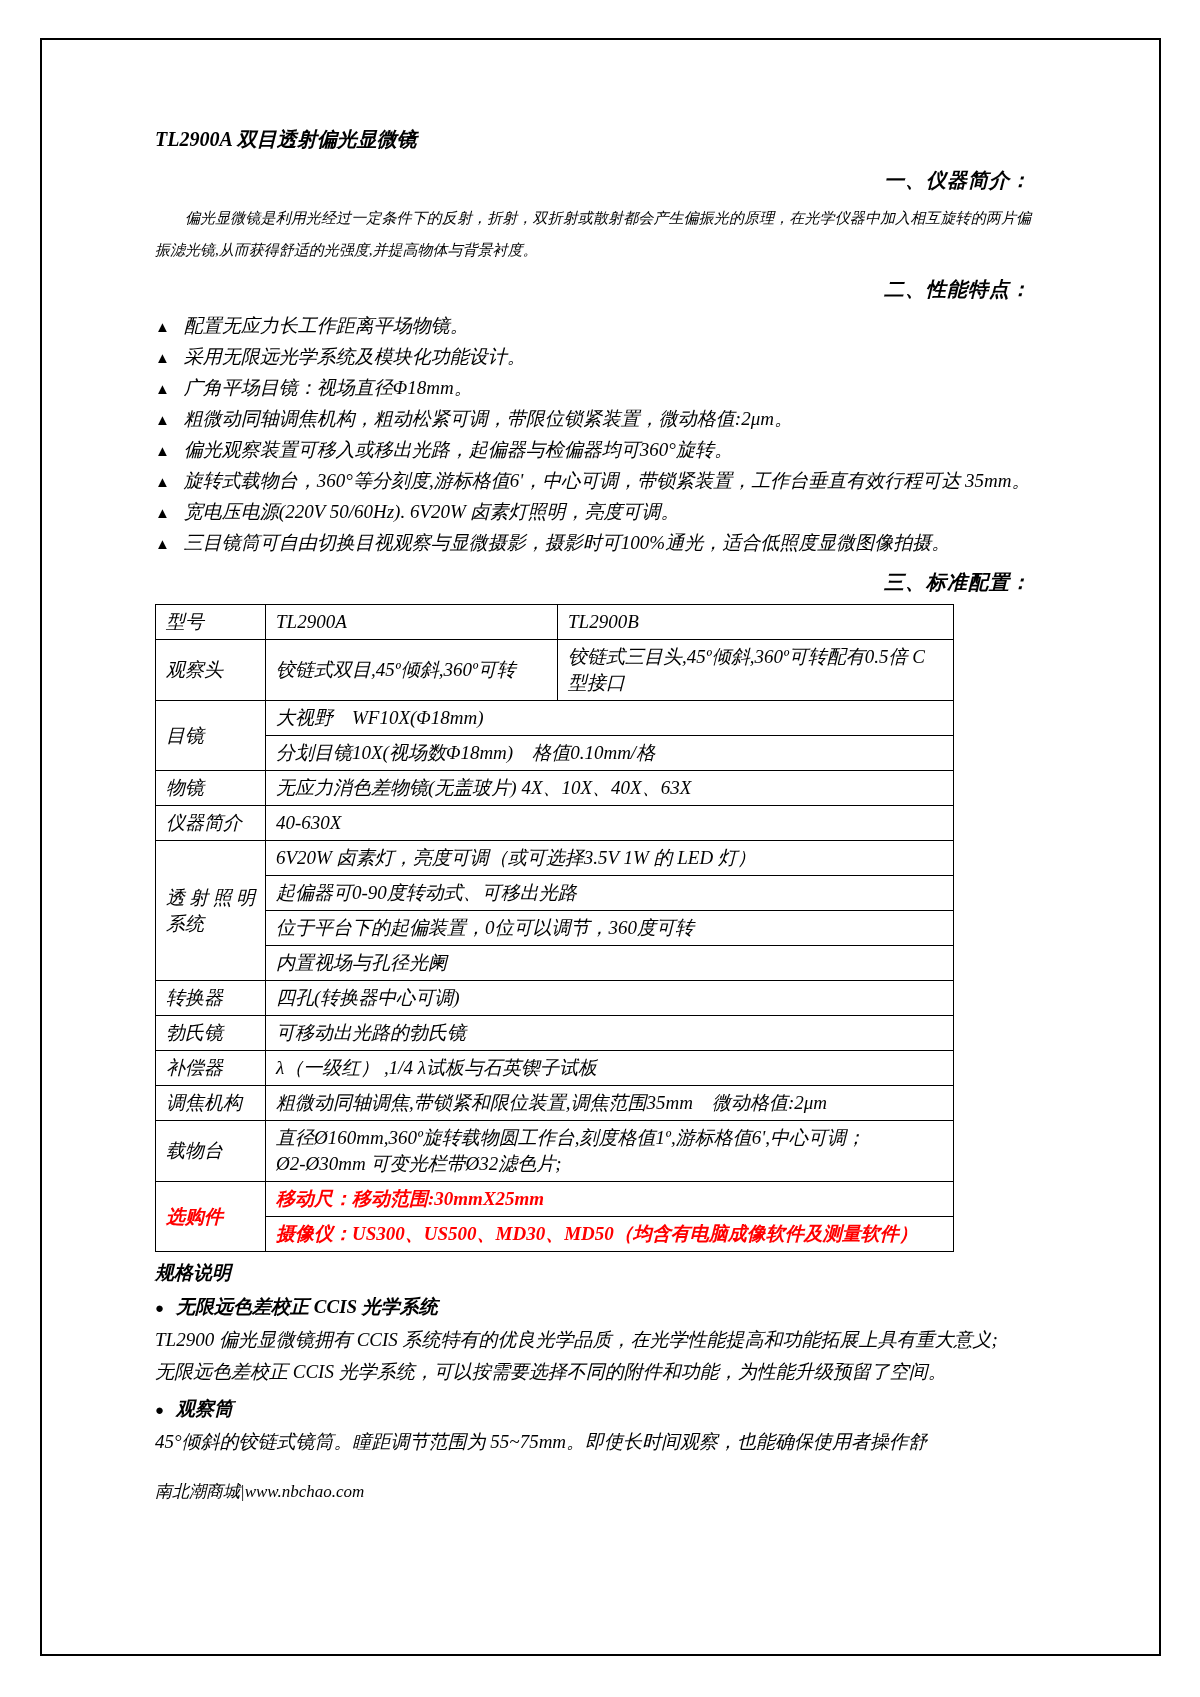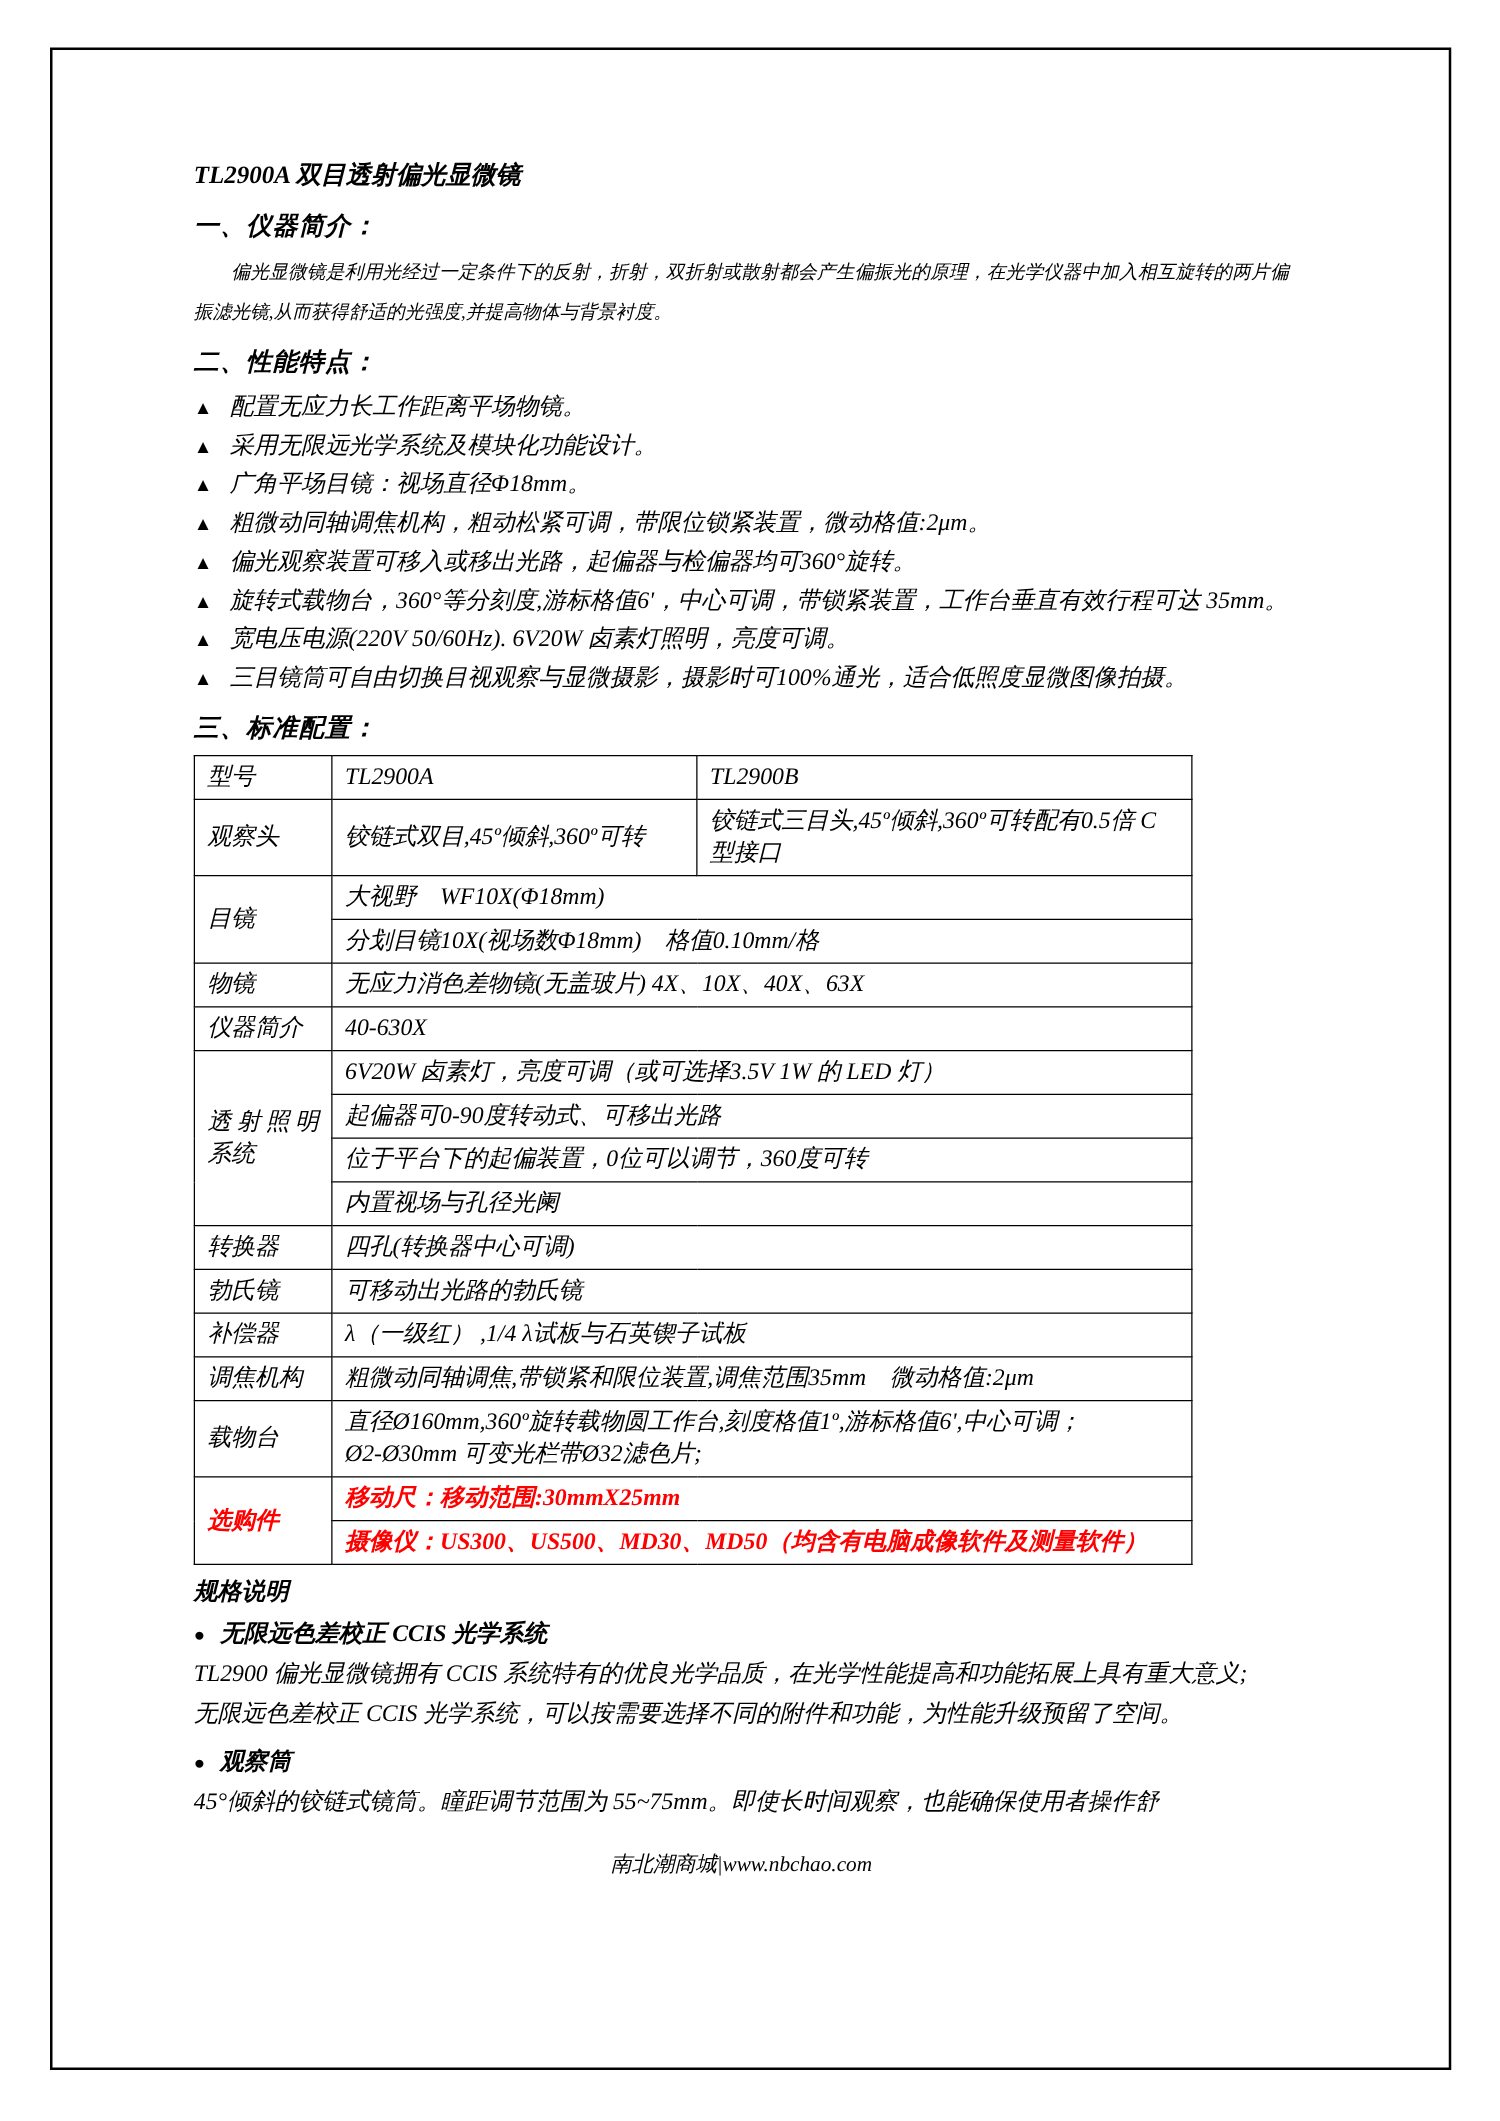--- a/index.html
+++ b/index.html
@@ -11,21 +11,21 @@
     position: relative; overflow: hidden;
   }
   .page-border {
     position: absolute; left: 40px; top: 38px;
     width: 1121px; height: 1618px;
     border: 2px solid #000000;
   }
   .content { position: absolute; left: 155px; top: 126px; width: 876px; font-style: italic; }
 
   .doc-title { font-size: 20px; font-weight: bold; margin: 0 0 14px 0; }
-  .sec-heading { font-size: 20px; font-weight: bold; margin: 10px 0 8px 0; letter-spacing: 1px; }
+  .sec-heading { font-size: 20px; font-weight: bold; margin: 10px 0 8px 0; letter-spacing: 1px; text-align: right; }
 
   .intro-p { font-size: 15px; line-height: 32px; margin: 0; text-indent: 2em; text-align: justify; }
 
   .feature { font-size: 19px; line-height: 30px; margin: 0; text-align: justify; }
   .feature .marker { font-size: 15px; margin-right: 14px; }
 
   table.spec { border-collapse: collapse; width: 798px; margin: 6px 0 0 0; table-layout: fixed; padding-left: 31px; }
   table.spec col.c1 { width: 110px; }
   table.spec col.c2 { width: 292px; }
   table.spec col.c3 { width: 396px; }
@@ -37,21 +37,21 @@
   }
   td.lbl { text-align: justify; }
   .red { color: #FF0000; font-weight: bold; }
   .cellline { display: block; }
 
   .specs-heading { font-size: 19px; font-weight: bold; margin: 8px 0 2px 0; }
   .spec-bullet { font-size: 19px; font-weight: bold; margin: 8px 0 4px 0; }
   .spec-bullet .dot { font-size: 15px; margin-right: 12px; }
   .spec-p { font-size: 19px; line-height: 32px; margin: 0; text-align: justify; }
 
-  .footer { text-align: center; font-size: 17px; margin-top: 22px; }
+  .footer { font-size: 17px; margin-top: 22px; }
 </style>
 </head>
 <body>
 
 <div class="page-border"></div>
 
 <div class="content">
 
   <div class="doc-title">TL2900A 双目透射偏光显微镜</div>
 

